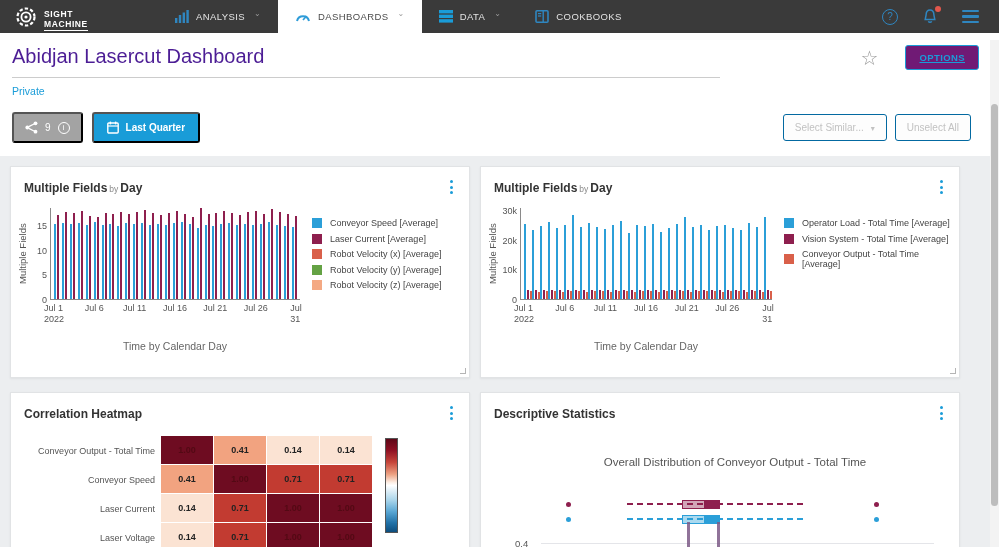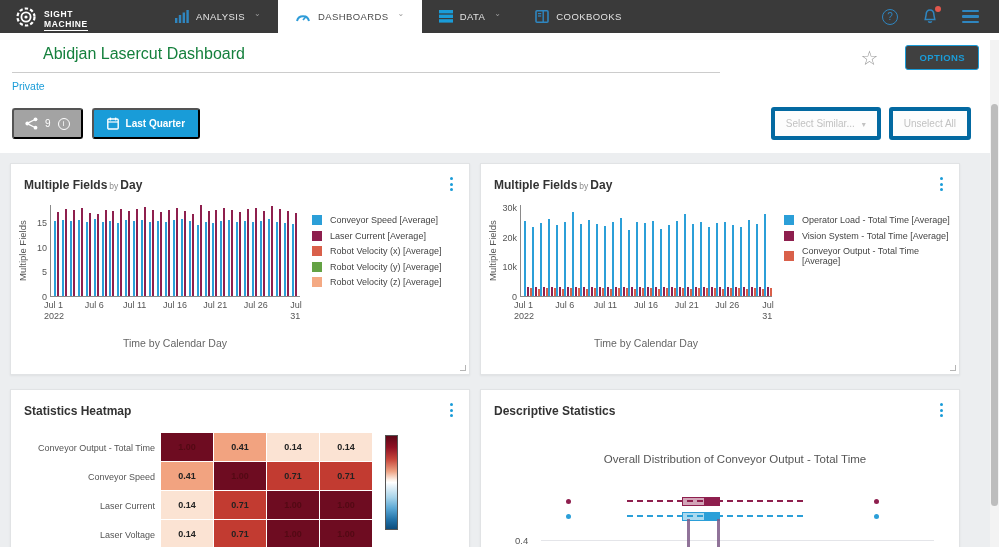--- a/index.html
+++ b/index.html
@@ -20,34 +20,34 @@
   .help-icon::before { content:"?"; }
   .bell-wrap { position:relative; cursor:pointer; }
   .bell-dot { position:absolute; top:-2px; right:-3px; width:6px; height:6px; background:#e2574c; border-radius:50%; }
   .menu-icon { display:flex; flex-direction:column; gap:3px; cursor:pointer; }
   .menu-icon i { width:17px; height:2.5px; background:#2f86c0; border-radius:1px; }
 
   
   .header { padding:12px 20px 0 12px; background:#fff; flex:none; }
   .title-row { display:flex; align-items:flex-start; }
   .title-wrap { width:708px; border-bottom:1px solid #ccc; padding-bottom:9px; }
-  .page-title { font-size:16px; color:#15803d; font-weight:400;margin-left:31px; }
+  .page-title { font-size:20px; color:#4c1d95; font-weight:400; }
   .star { margin-left:auto; font-size:20px; color:#9b9b9b; line-height:1; cursor:pointer; margin-top:3px; }
   .star::before { content:"\2606"; }
-  .options-btn { margin-left:27px; border:1px solid #1a9cd8; color:#1a9cd8; background:#404040; font-size:9.5px; font-weight:bold; letter-spacing:.4px; padding:6px 13px; border-radius:3px; cursor:pointer; }
+  .options-btn { margin-left:27px; border:1px solid #1a9cd8; color:#1a9cd8; background:#701a75; font-size:9.5px; font-weight:bold; letter-spacing:.4px; padding:6px 13px; border-radius:3px; cursor:pointer;text-decoration:underline; }
   .private { color:#1a9cd8; font-size:10.5px; margin-top:7px; cursor:pointer; width:max-content; }
   .toolbar { display:flex; align-items:center; margin-top:15px; padding-bottom:3px; }
   .btn { border-radius:3px; font-size:10px; display:flex; align-items:center; gap:7px; cursor:pointer; }
   .share-btn { background:#a3a3a3; color:#fff; padding:7px 11px; }
   .share-count { font-size:10px; }
   .info-icon { width:12px; height:12px; border:1px solid #fff; border-radius:50%; font-size:8px; display:flex; align-items:center; justify-content:center; }
   .info-icon::before { content:"i"; }
   .quarter-btn { background:#199cd8; color:#fff; font-weight:bold; padding:7px 13px; margin-left:9px; }
   .right-btns { margin-left:auto; display:flex; gap:8px; margin-right:8px; }
-  .ghost-btn { background:#fdfdfd; border:4px solid #0369a1; color:#c2c2c2; padding:7px 11px;text-align:center; }
+  .ghost-btn { background:#fdfdfd; border:1px solid #0369a1; color:#c2c2c2; padding:7px 11px;text-align:center; }
   .ghost-btn .dcaret::before { content:"\25BE"; font-size:8px; color:#c2c2c2; }
   .reset-btn { background:#fff; border:1px solid #199cd8; color:#199cd8; font-weight:bold; padding:7px 12px; }
 
   
   .content { background:#eceef0; flex:1; padding:10px 0 0 10px; margin-top:10px; }
   .grid { display:grid; grid-template-columns:460px 480px; column-gap:10px; row-gap:14px; grid-template-rows:212px 320px; }
   .panel { background:#fff; border:1px solid #e1e3e5; box-shadow:0 1px 2px rgba(0,0,0,.06); position:relative; overflow:hidden; }
   .panel-header { display:flex; align-items:flex-start; padding:11px 12px 4px 13px; }
   .t-main { font-size:12px; font-weight:700; color:#333; }
   .t-by { font-size:8.5px; color:#8a8a8a; margin:0 2px; }
@@ -622,21 +622,21 @@
               <span>Conveyor Output - Total Time [Average]</span>
             </div>
           </div>
         </div>
       <div class="resize-handle"></div>
     </section>
 
     <section class="panel">
       <div class="panel-header">
         <div>
-          <span class="t-main">Statistics Heatmap</span>
+          <span class="t-main">Correlation Heatmap</span>
         </div>
         <div class="kebab">
             <i></i>
             <i></i>
             <i></i>
           </div>
       </div>
       <div class="chart-heatmap">
           <div>
             <div class="hm-row">

